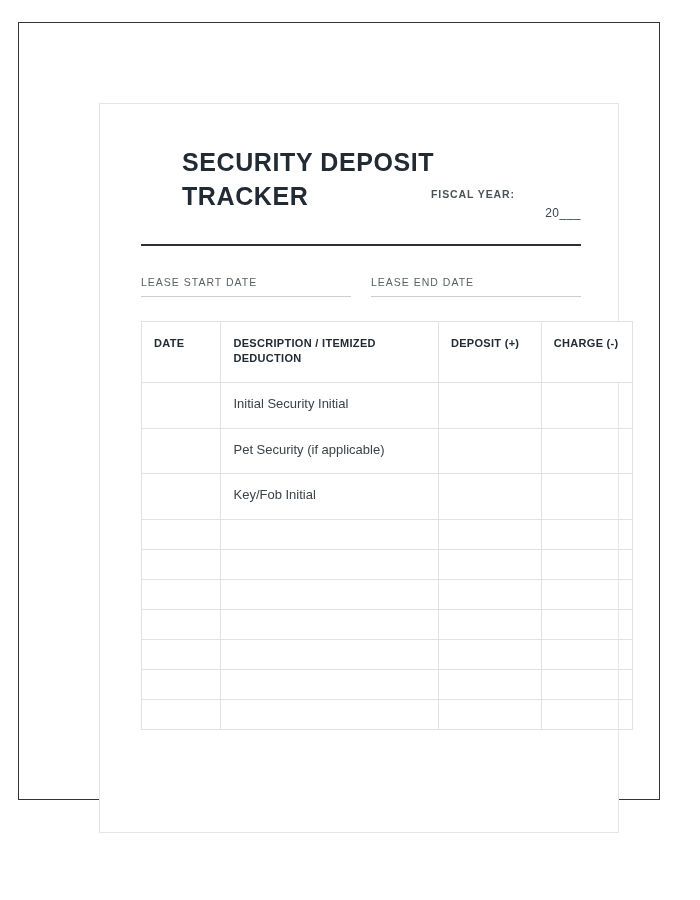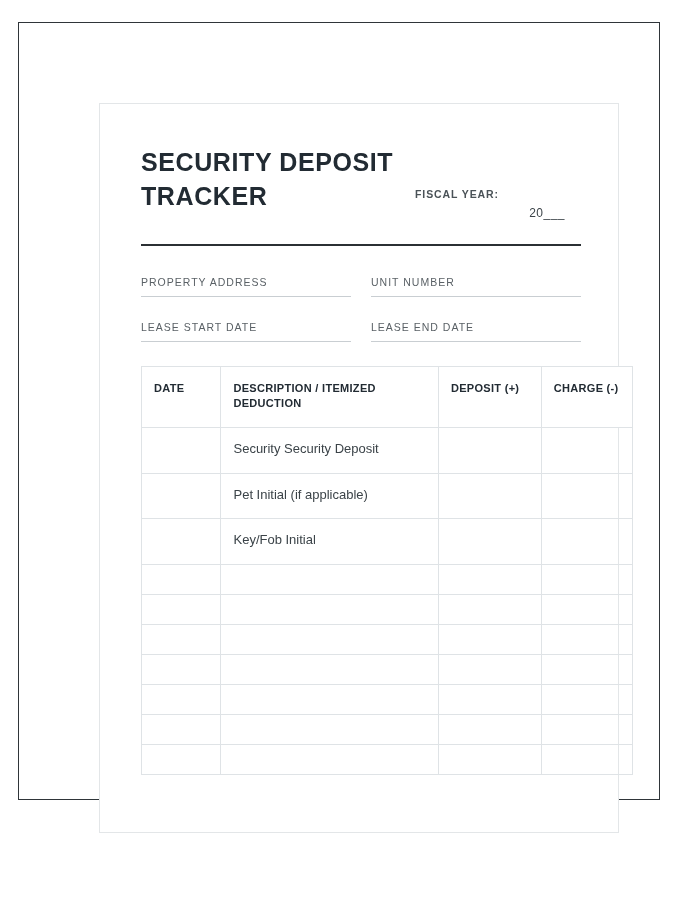--- a/index.html
+++ b/index.html
@@ -44,34 +44,35 @@
     position: absolute;
     left: 41px;
     top: 42px;
     width: 440px;
   }
 
   
   .title-row {
     position: relative;
     min-height: 92px;
+    margin-left: 41px;
   }
   .doc-title {
     font-size: 25px;
     font-weight: bold;
     letter-spacing: 0.6px;
     line-height: 1.35;
     color: #222b33;
     width: 270px;
     margin: 0;
     text-transform: uppercase;
   }
   .fiscal-block {
     position: absolute;
-    right: 16px;
+    right: 0;
     top: 42px;
     width: 150px;
     text-align: left;
   }
   .fiscal-label {
     font-size: 10.5px;
     letter-spacing: 0.9px;
     color: #4a5257;
     text-transform: uppercase;
     font-weight: bold;
@@ -169,30 +170,20 @@
       <div class="title-row">
         <h1 class="doc-title">SECURITY DEPOSIT TRACKER</h1>
         <div class="fiscal-block">
           <span class="fiscal-label">FISCAL YEAR:</span>
           <span class="fiscal-value">20___</span>
         </div>
       </div>
       <hr class="title-rule">
 
       <div class="fields">
-        <div class="field-row">
-          <div class="field">
-            <span class="field-label">PROPERTY ADDRESS</span>
-            <div class="field-line"></div>
-          </div>
-          <div class="field">
-            <span class="field-label">UNIT NUMBER</span>
-            <div class="field-line"></div>
-          </div>
-        </div>
         <div class="field-row">
           <div class="field">
             <span class="field-label">LEASE START DATE</span>
             <div class="field-line"></div>
           </div>
           <div class="field">
             <span class="field-label">LEASE END DATE</span>
             <div class="field-line"></div>
           </div>
         </div>
@@ -209,27 +200,27 @@
           <tr>
             <th class="th-date">DATE</th>
             <th>DESCRIPTION / ITEMIZED DEDUCTION</th>
             <th>DEPOSIT (+)</th>
             <th>CHARGE (-)</th>
           </tr>
         </thead>
         <tbody>
           <tr>
             <td></td>
-            <td>Security Security Deposit</td>
-            <td></td>
-            <td></td>
-          </tr>
-          <tr>
-            <td></td>
-            <td>Pet Initial (if applicable)</td>
+            <td>Initial Security Initial</td>
+            <td></td>
+            <td></td>
+          </tr>
+          <tr>
+            <td></td>
+            <td>Pet Security (if applicable)</td>
             <td></td>
             <td></td>
           </tr>
           <tr>
             <td></td>
             <td>Key/Fob Initial</td>
             <td></td>
             <td></td>
           </tr>
           <tr>

